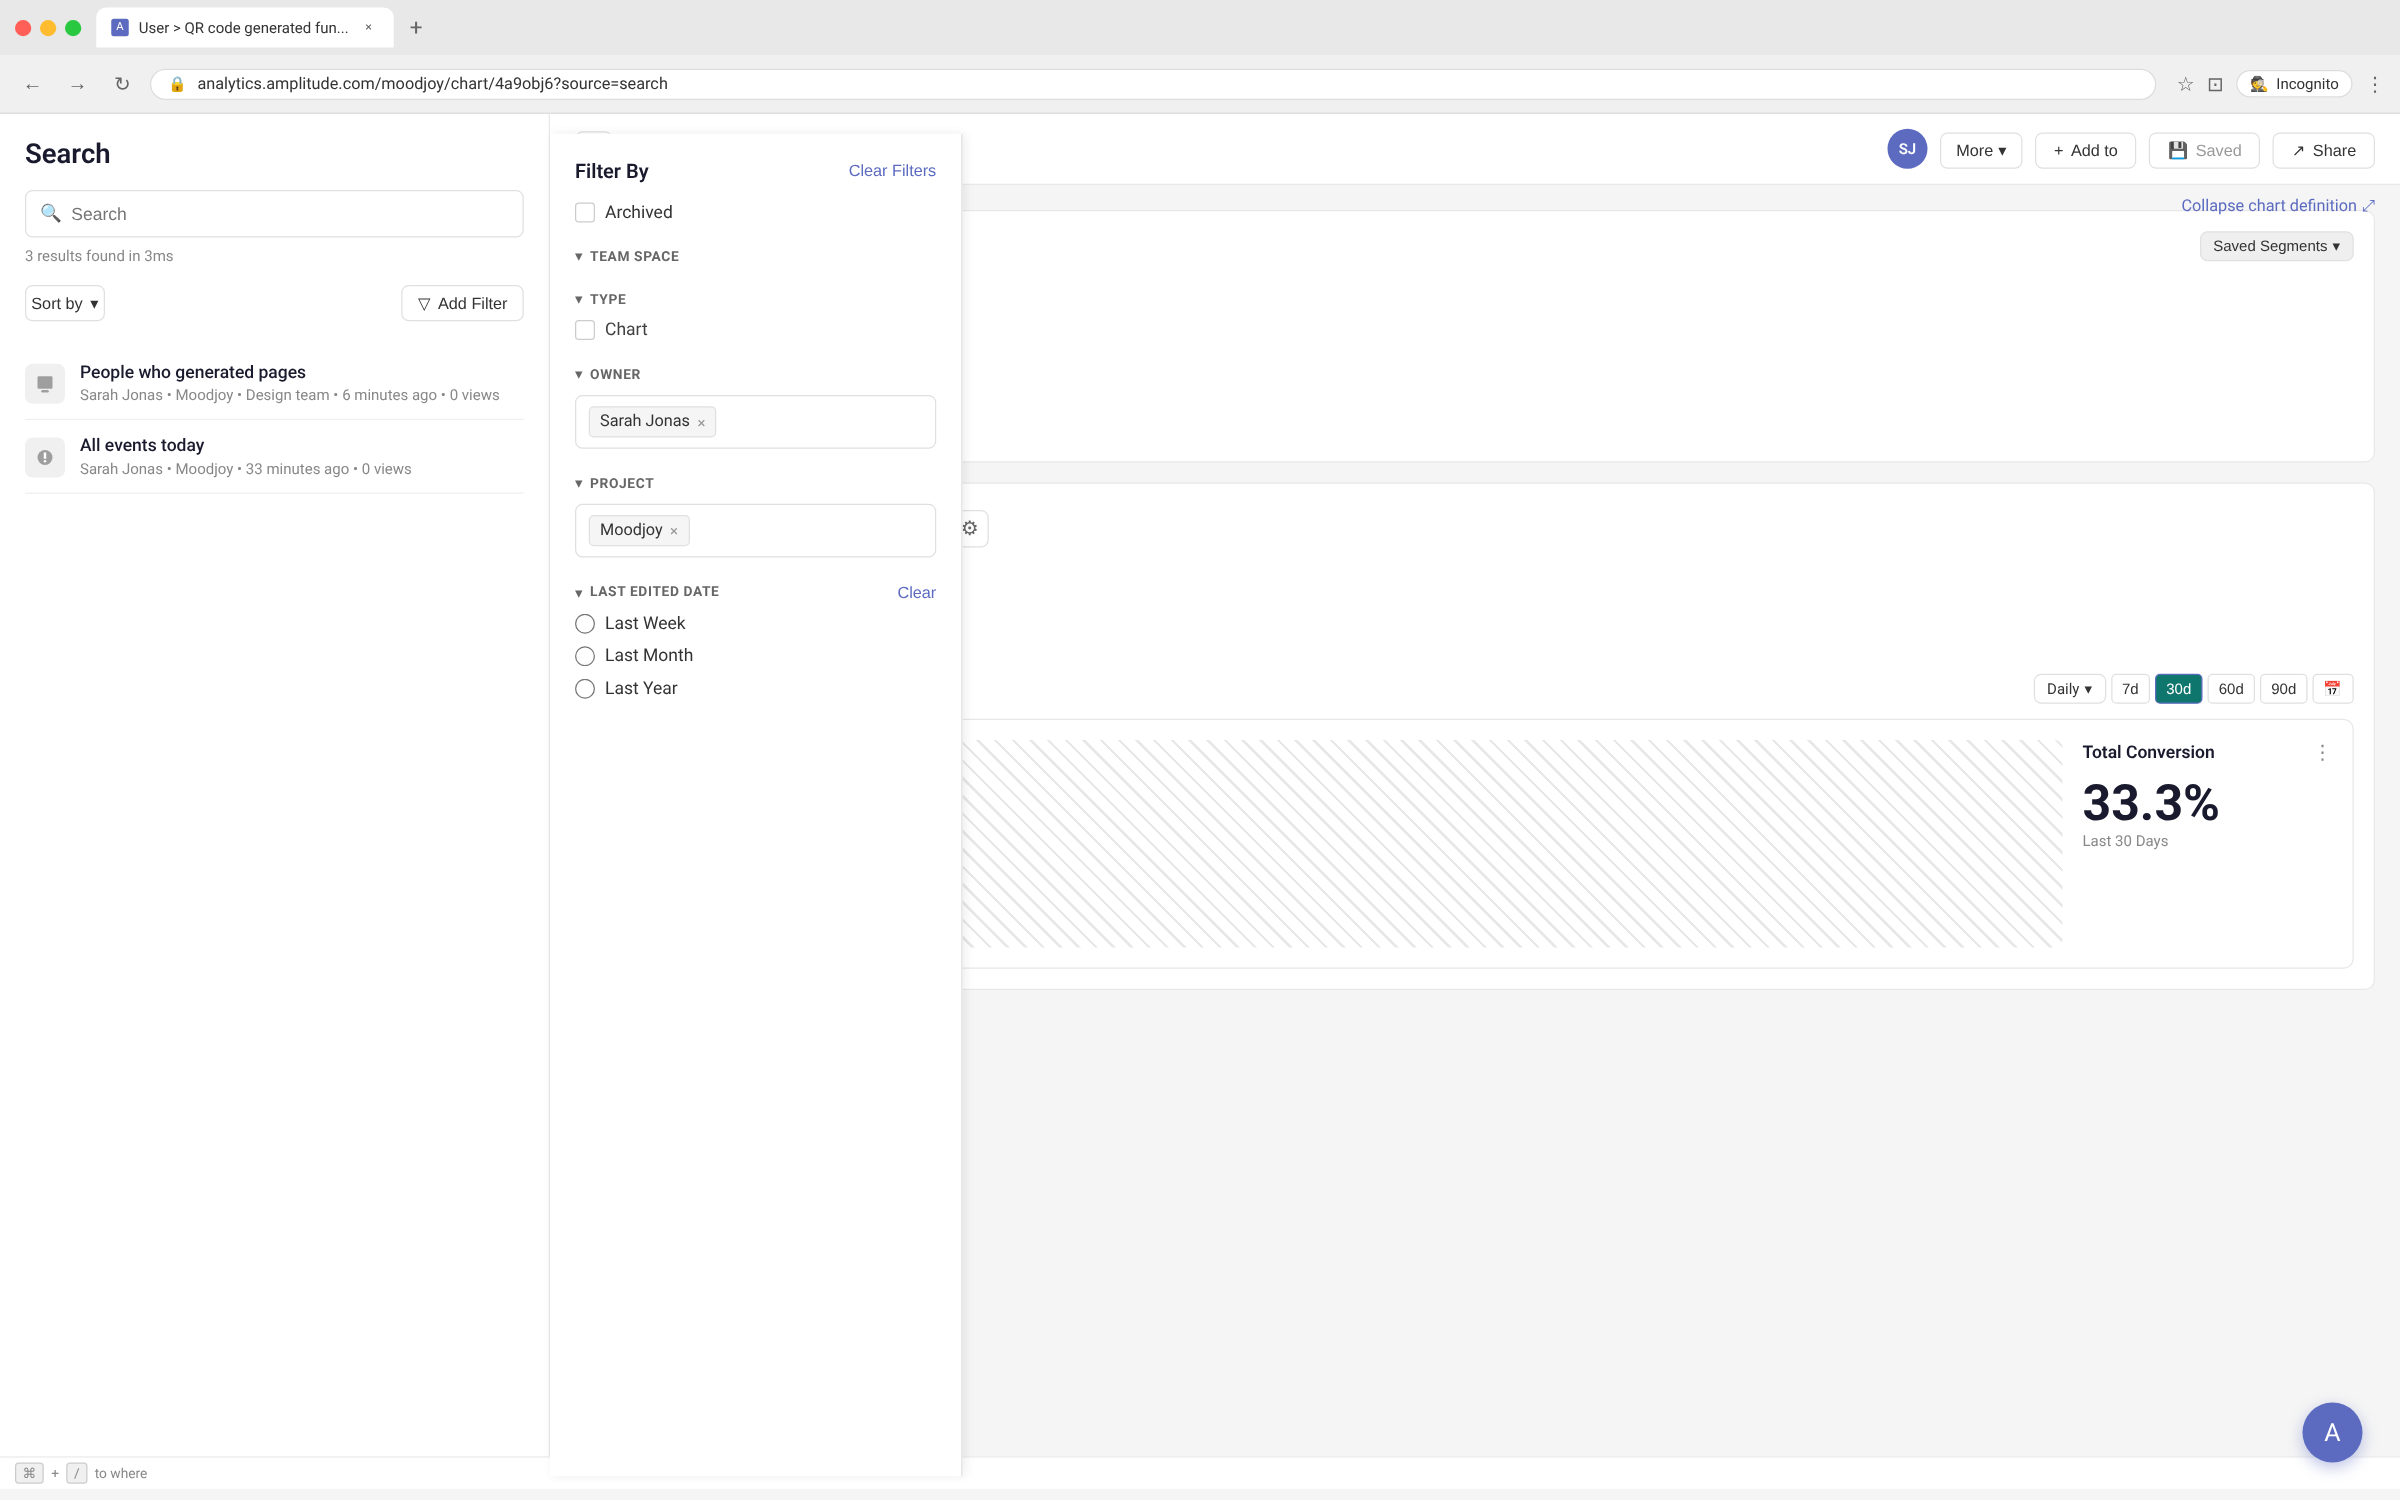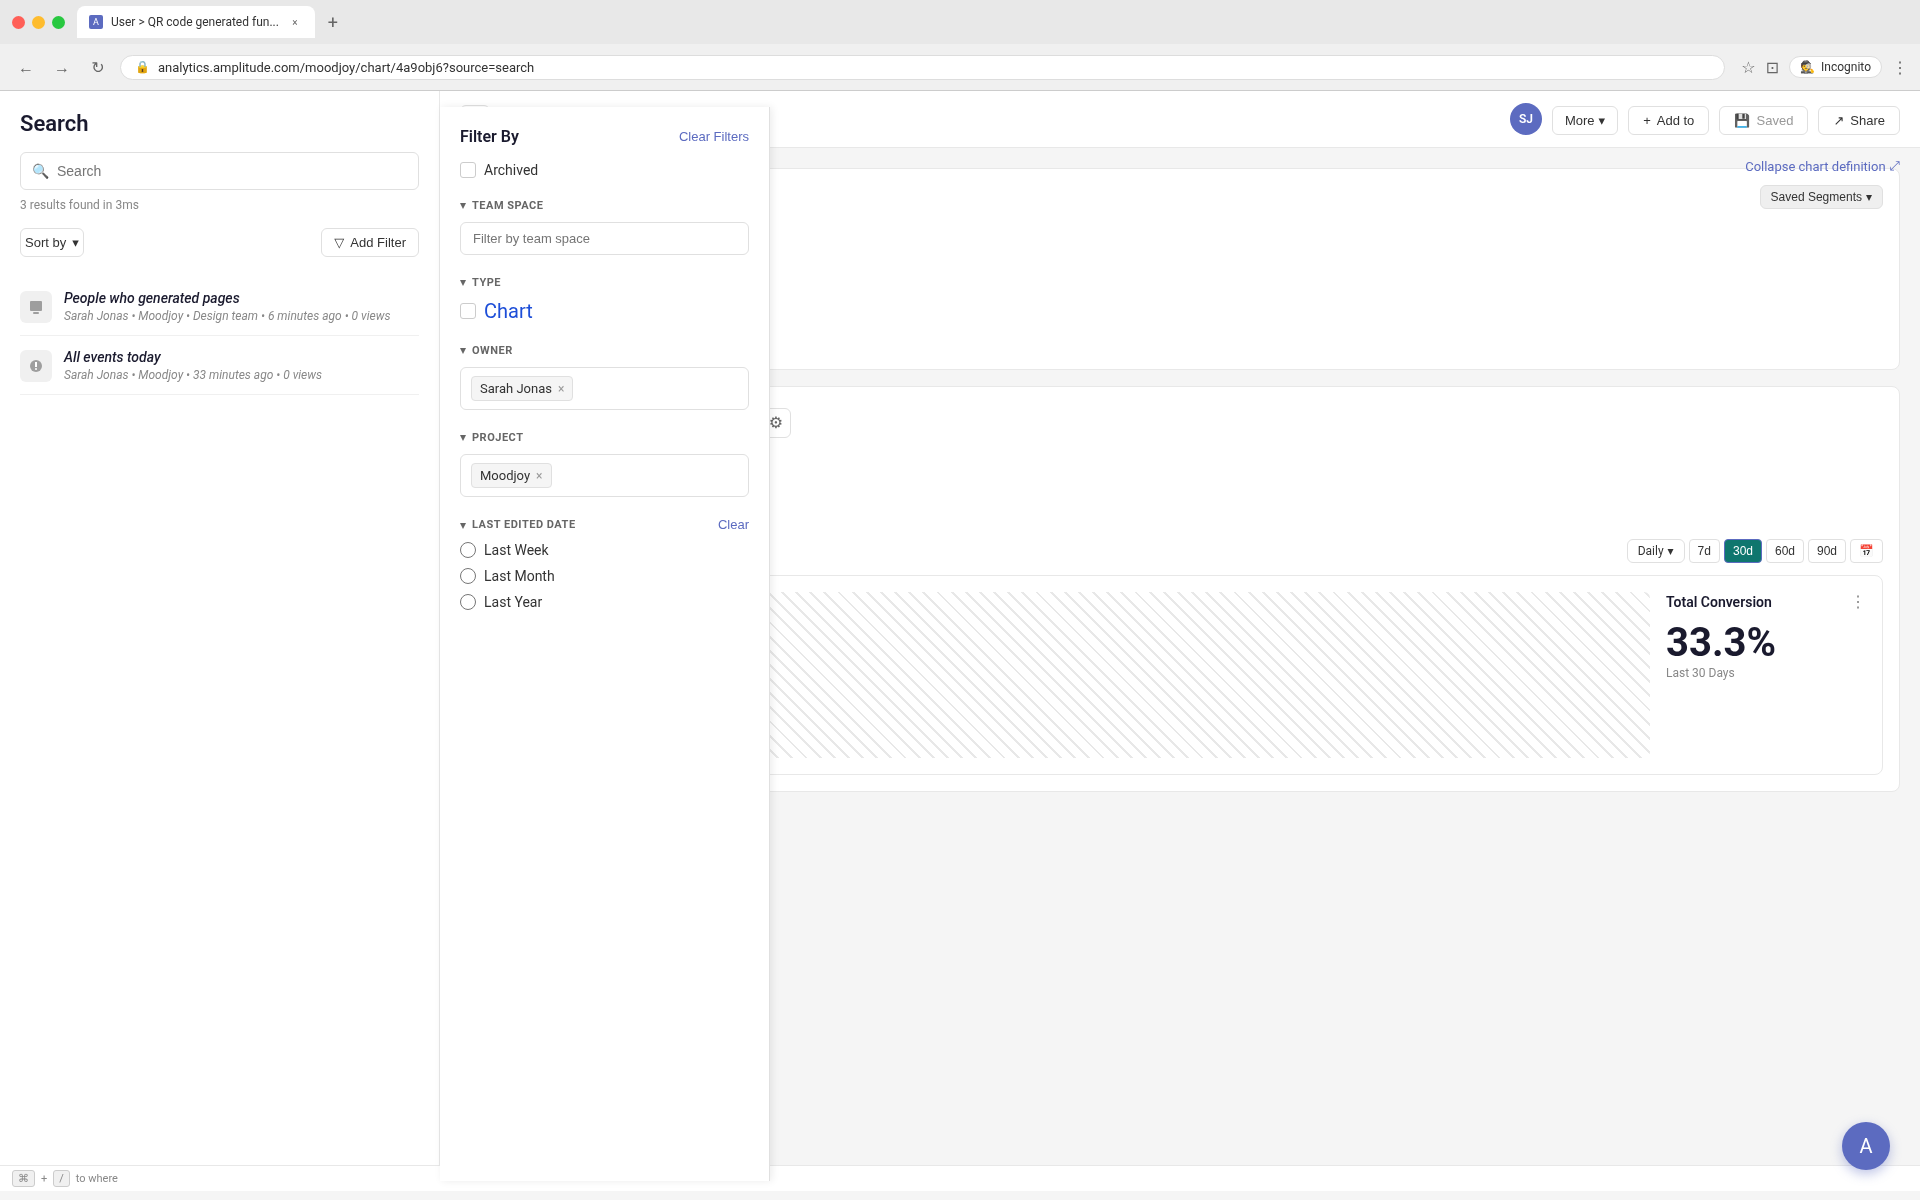--- a/index.html
+++ b/index.html
@@ -219,21 +219,20 @@
       color: #333;
       cursor: pointer;
       margin-left: auto;
     }
     .result-item {
       display: flex;
       align-items: flex-end;
       padding: 12px 0;
       border-bottom: 1px solid #f0f0f0;
       gap: 12px;
-      font-style: italic;
     }
     .result-icon {
       width: 32px;
       height: 32px;
       background: #f0f0f0;
       border-radius: 6px;
       display: flex;
       align-items: center;
       justify-content: center;
       flex-shrink: 0;
@@ -358,22 +357,22 @@
       align-items: center;
       gap: 4px;
     }
     .filter-checkbox-row {
       display: flex;
       align-items: center;
       gap: 8px;
       margin-bottom: 8px;
     }
     .filter-checkbox-label {
-      font-size: 20px;
-      color: #1d4ed8;
+      font-size: 14px;
+      color: #404040;
     }
     .filter-clear-link {
       font-size: 13px;
       color: #5c6bc0;
       cursor: pointer;
       background: none;
       border: none;
     }
     .radio-row {
       display: flex;
@@ -869,21 +868,20 @@
     <div class="filter-archived">
       <div class="filter-checkbox"></div>
       <span class="filter-archived-label">Archived</span>
     </div>
 
     <div class="filter-section">
       <div class="filter-section-header">
         <span class="filter-section-chevron">▾</span>
         <span class="filter-section-title">TEAM SPACE</span>
       </div>
-      <input class="filter-team-input" type="text" placeholder="Filter by team space" style="">
     </div>
 
     <div class="filter-section">
       <div class="filter-section-header">
         <span class="filter-section-chevron">▾</span>
         <span class="filter-section-title">TYPE</span>
       </div>
       <div class="filter-checkbox-row">
         <div class="filter-checkbox"></div>
         <span class="filter-checkbox-label">Chart</span>

